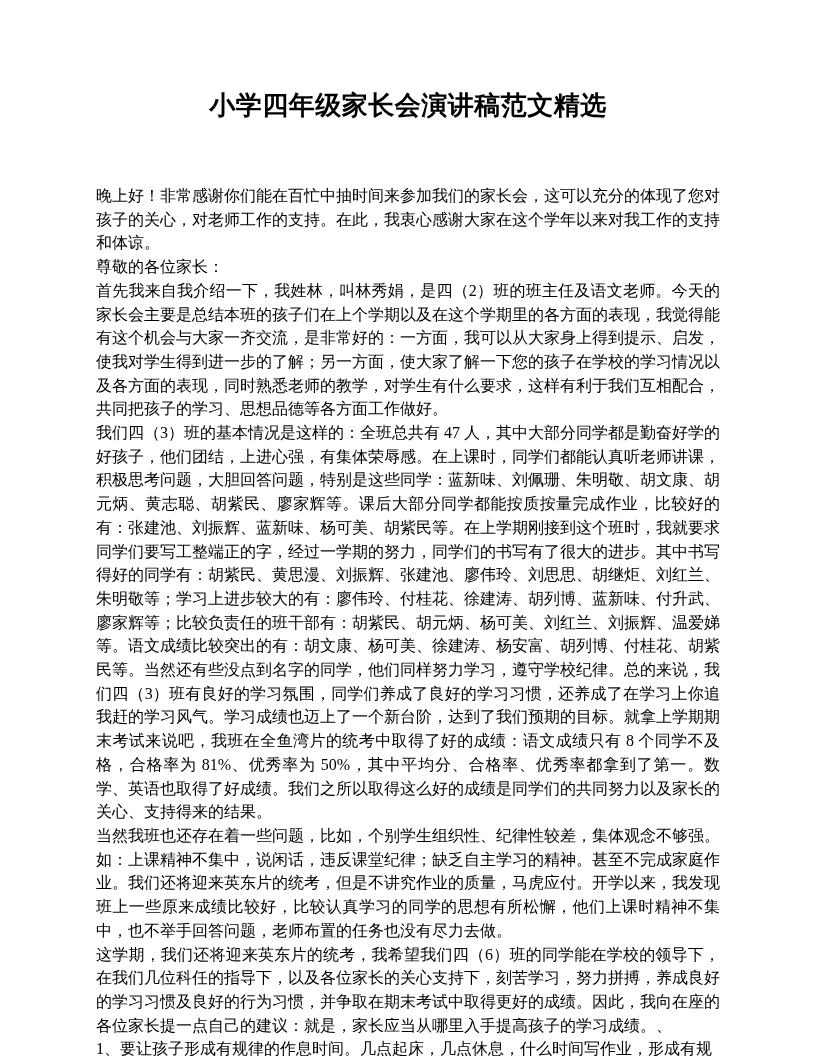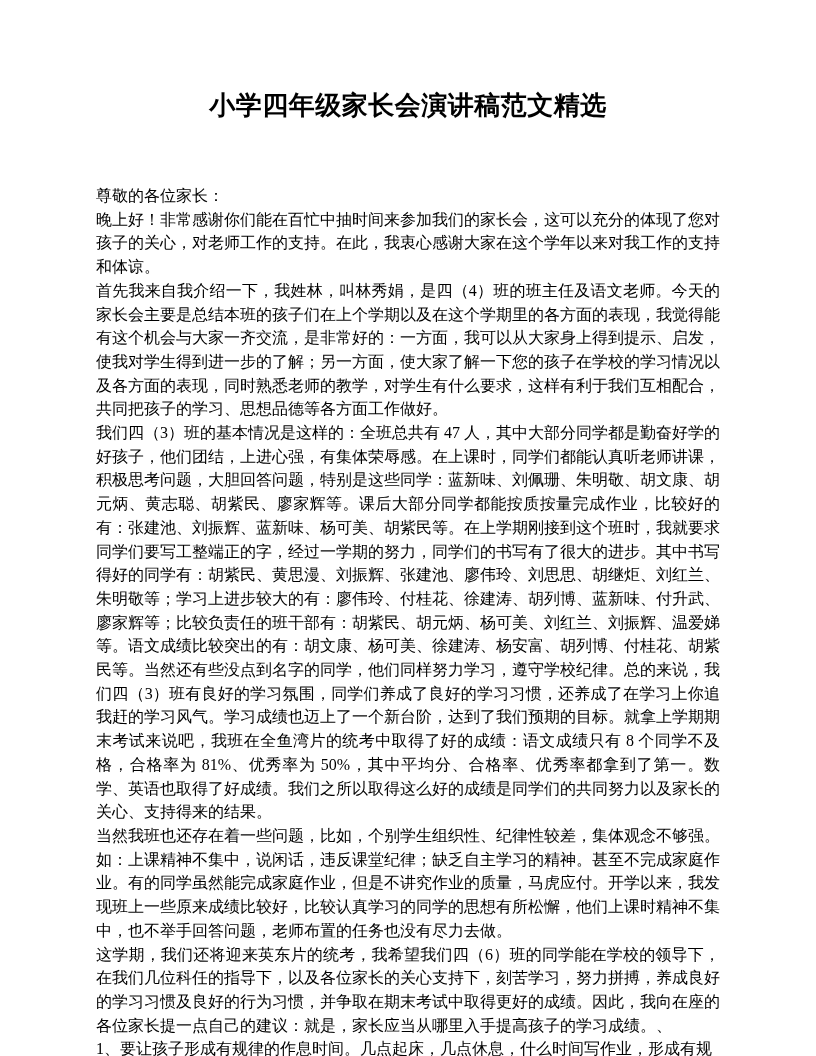--- a/index.html
+++ b/index.html
@@ -34,21 +34,21 @@
       margin: 0;
       word-break: break-all;
     }
   </style>
 </head>
 <body>
 
 <div class="page">
   <h1 class="doc-title">小学四年级家长会演讲稿范文精选</h1>
   <div class="doc-body">
+    <p>晚上好！非常感谢你们能在百忙中抽时间来参加我们的家长会，这可以充分的体现了您对孩子的关心，对老师工作的支持。在此，我衷心感谢大家在这个学年以来对我工作的支持和体谅。</p>
     <p>尊敬的各位家长：</p>
-    <p>晚上好！非常感谢你们能在百忙中抽时间来参加我们的家长会，这可以充分的体现了您对孩子的关心，对老师工作的支持。在此，我衷心感谢大家在这个学年以来对我工作的支持和体谅。</p>
-    <p>首先我来自我介绍一下，我姓林，叫林秀娟，是四（4）班的班主任及语文老师。今天的家长会主要是总结本班的孩子们在上个学期以及在这个学期里的各方面的表现，我觉得能有这个机会与大家一齐交流，是非常好的：一方面，我可以从大家身上得到提示、启发，使我对学生得到进一步的了解；另一方面，使大家了解一下您的孩子在学校的学习情况以及各方面的表现，同时熟悉老师的教学，对学生有什么要求，这样有利于我们互相配合，共同把孩子的学习、思想品德等各方面工作做好。</p>
+    <p>首先我来自我介绍一下，我姓林，叫林秀娟，是四（2）班的班主任及语文老师。今天的家长会主要是总结本班的孩子们在上个学期以及在这个学期里的各方面的表现，我觉得能有这个机会与大家一齐交流，是非常好的：一方面，我可以从大家身上得到提示、启发，使我对学生得到进一步的了解；另一方面，使大家了解一下您的孩子在学校的学习情况以及各方面的表现，同时熟悉老师的教学，对学生有什么要求，这样有利于我们互相配合，共同把孩子的学习、思想品德等各方面工作做好。</p>
     <p>我们四（3）班的基本情况是这样的：全班总共有 47 人，其中大部分同学都是勤奋好学的好孩子，他们团结，上进心强，有集体荣辱感。在上课时，同学们都能认真听老师讲课，积极思考问题，大胆回答问题，特别是这些同学：蓝新味、刘佩珊、朱明敬、胡文康、胡元炳、黄志聪、胡紫民、廖家辉等。课后大部分同学都能按质按量完成作业，比较好的有：张建池、刘振辉、蓝新味、杨可美、胡紫民等。在上学期刚接到这个班时，我就要求同学们要写工整端正的字，经过一学期的努力，同学们的书写有了很大的进步。其中书写得好的同学有：胡紫民、黄思漫、刘振辉、张建池、廖伟玲、刘思思、胡继炬、刘红兰、朱明敬等；学习上进步较大的有：廖伟玲、付桂花、徐建涛、胡列博、蓝新味、付升武、廖家辉等；比较负责任的班干部有：胡紫民、胡元炳、杨可美、刘红兰、刘振辉、温爱娣等。语文成绩比较突出的有：胡文康、杨可美、徐建涛、杨安富、胡列博、付桂花、胡紫民等。当然还有些没点到名字的同学，他们同样努力学习，遵守学校纪律。总的来说，我们四（3）班有良好的学习氛围，同学们养成了良好的学习习惯，还养成了在学习上你追我赶的学习风气。学习成绩也迈上了一个新台阶，达到了我们预期的目标。就拿上学期期末考试来说吧，我班在全鱼湾片的统考中取得了好的成绩：语文成绩只有 8 个同学不及格，合格率为 81%、优秀率为 50%，其中平均分、合格率、优秀率都拿到了第一。数学、英语也取得了好成绩。我们之所以取得这么好的成绩是同学们的共同努力以及家长的关心、支持得来的结果。</p>
-    <p>当然我班也还存在着一些问题，比如，个别学生组织性、纪律性较差，集体观念不够强。如：上课精神不集中，说闲话，违反课堂纪律；缺乏自主学习的精神。甚至不完成家庭作业。有的同学虽然能完成家庭作业，但是不讲究作业的质量，马虎应付。开学以来，我发现班上一些原来成绩比较好，比较认真学习的同学的思想有所松懈，他们上课时精神不集中，也不举手回答问题，老师布置的任务也没有尽力去做。</p>
+    <p>当然我班也还存在着一些问题，比如，个别学生组织性、纪律性较差，集体观念不够强。如：上课精神不集中，说闲话，违反课堂纪律；缺乏自主学习的精神。甚至不完成家庭作业。我们还将迎来英东片的统考，但是不讲究作业的质量，马虎应付。开学以来，我发现班上一些原来成绩比较好，比较认真学习的同学的思想有所松懈，他们上课时精神不集中，也不举手回答问题，老师布置的任务也没有尽力去做。</p>
     <p>这学期，我们还将迎来英东片的统考，我希望我们四（6）班的同学能在学校的领导下，在我们几位科任的指导下，以及各位家长的关心支持下，刻苦学习，努力拼搏，养成良好的学习习惯及良好的行为习惯，并争取在期末考试中取得更好的成绩。因此，我向在座的各位家长提一点自己的建议：就是，家长应当从哪里入手提高孩子的学习成绩。、</p>
     <p>1、要让孩子形成有规律的作息时间。几点起床，几点休息，什么时间写作业，形成有规</p>
   </div>
 </div>
 
 </body></html>

